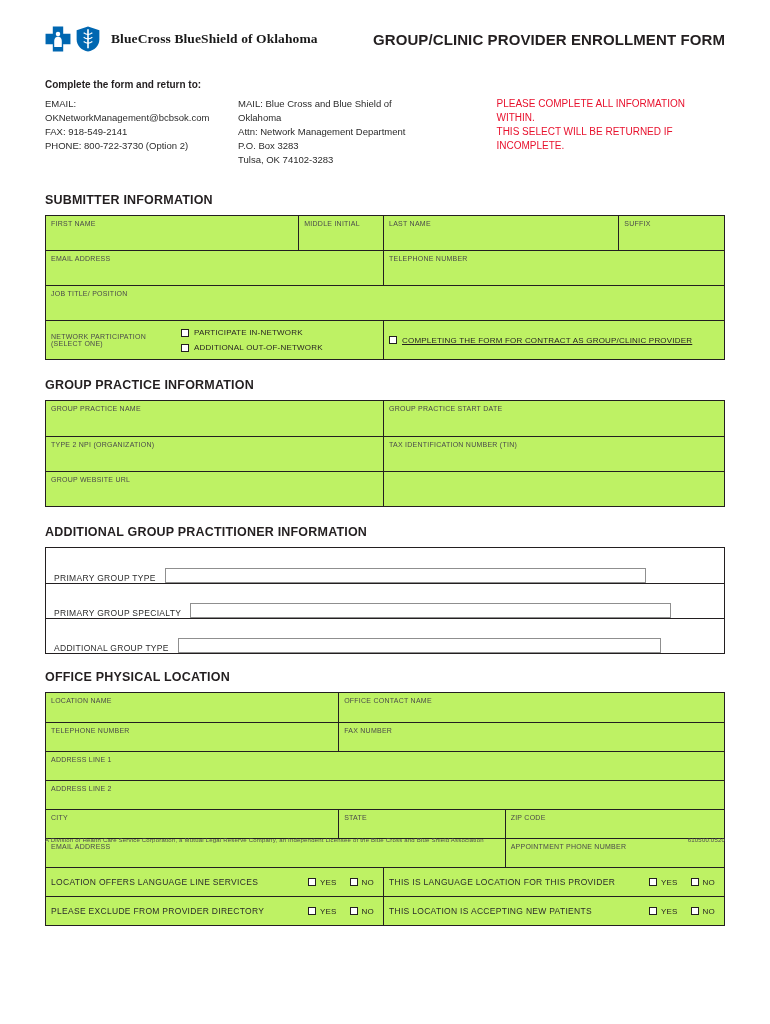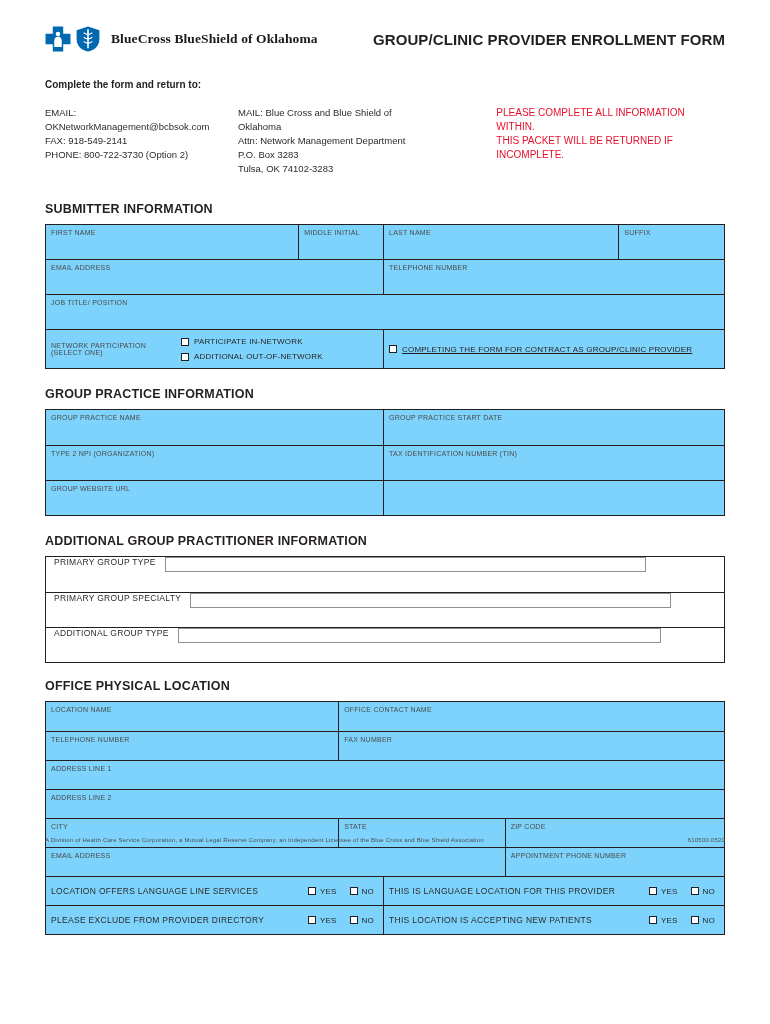--- a/index.html
+++ b/index.html
@@ -31,57 +31,57 @@
     font-weight:bold;font-size:13.5px;color:#1a1a1a;
     margin-left:4px;letter-spacing:0.1px;
   }
   .form-title{
     font-size:15px;font-weight:bold;color:var(--ink);
     margin-top:5px;letter-spacing:0.1px;text-align:right;
   }
   
   .contact{margin-top:27px;}
   .contact-heading{font-size:10px;font-weight:bold;}
-  .contact-cols{display:flex;margin-top:16px;gap:19px;}
+  .contact-cols{display:flex;margin-top:7px;gap:19px;}
   .contact-col{font-size:9.5px;line-height:14px;color:#2b2b2b;}
   .contact-col.c1{width:188px;}
   .contact-col.c2{width:210px;}
   .warning{
     margin-left:45px;
     font-size:10px;font-weight:normal;line-height:14px;
     color:var(--warning-red);
   }
   
   .section-heading{
     font-size:12.5px;font-weight:bold;letter-spacing:0.2px;
     margin-top:26px;margin-bottom:8px;
   }
   .section-heading.tight{margin-top:18px;}
   .section-heading.tighter{margin-top:16px;}
   
   .tbl{border:1px solid var(--border);}
   .tr{display:grid;}
   .tr + .tr{border-top:1px solid var(--border);}
-  .td{padding:4px 5px;position:relative;background:#7dd3fc;}
+  .td{padding:4px 5px;position:relative;background:#bef264;}
   .td + .td{border-left:1px solid var(--border);}
   .lbl{font-size:7px;letter-spacing:0.25px;color:var(--label);display:block;}
   .big-lbl{font-size:8.5px;letter-spacing:0.3px;color:#2b2b2b;}
   
   .cb{
     display:inline-block;width:8px;height:8px;
     border:1px solid var(--ink);background:#fff;
     vertical-align:middle;flex:0 0 auto;
   }
   .opt{display:flex;align-items:center;gap:5px;font-size:8px;color:var(--ink);letter-spacing:0.2px;}
   .np-cell{display:flex;align-items:center;gap:14px;}
   .np-cell .lbl{width:116px;}
   .np-options{display:flex;flex-direction:column;gap:6px;}
   .opt-center{display:flex;align-items:center;text-decoration:underline;}
   
-  .input-row{height:35px;display:flex;align-items:flex-start;gap:9px;padding:0 8px;}
+  .input-row{height:35px;display:flex;align-items:flex-end;gap:9px;padding:0 8px;}
   .input-row + .input-row{border-top:1px solid var(--border);}
   .input-box{flex:1;height:15px;border:1px solid #8f8f8f;background:#fff;}
   
   .yn-cell{display:flex;justify-content:space-between;align-items:center;padding:0 9px 0 5px;}
   .yn{display:flex;align-items:center;gap:4px;}
   .yn .gap{width:5px;}
   .yn-lbl{font-size:8px;letter-spacing:0.2px;color:var(--ink);}
   
   .footer{
     position:absolute;left:45px;right:45px;bottom:13px;
@@ -122,21 +122,21 @@
         <div>PHONE: 800-722-3730 (Option 2)</div>
       </div>
       <div class="contact-col c2">
         <div>MAIL: Blue Cross and Blue Shield of Oklahoma</div>
         <div>Attn: Network Management Department</div>
         <div>P.O. Box 3283</div>
         <div>Tulsa, OK 74102-3283</div>
       </div>
       <div class="warning">
         <div>PLEASE COMPLETE ALL INFORMATION WITHIN.</div>
-        <div>THIS PACKET WILL BE RETURNED IF INCOMPLETE.</div>
+        <div>THIS SELECT WILL BE RETURNED IF INCOMPLETE.</div>
       </div>
     </div>
   </section>
 
   <h2 class="section-heading">SUBMITTER INFORMATION</h2>
   <div class="tbl">
     <div class="tr" style="grid-template-columns:253fr 85fr 236fr 106fr;height:34px;">
       <div class="td">
         <span class="lbl">FIRST NAME</span>
       </div>

